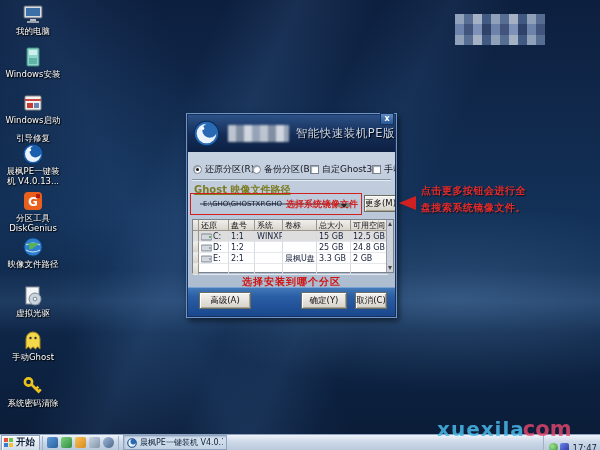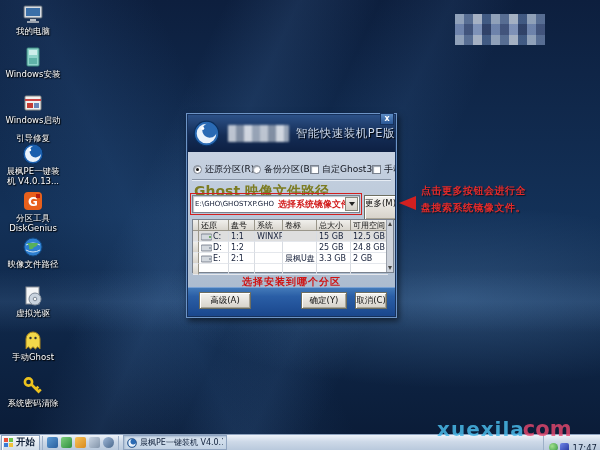--- a/index.html
+++ b/index.html
@@ -51,33 +51,33 @@
   .dlg-body{
     position:absolute; left:1px; top:38px; right:1px; bottom:1px; overflow:hidden;
     background:linear-gradient(180deg,#c7d2e1 0%,#b3c2d4 60%,#a8b8cc 100%);
   }
   
   .opt{ position:absolute; top:11px; height:13px; display:flex; align-items:center; font-size:9px; color:#10131c; white-space:nowrap; }
   .radio{ width:9px; height:9px; border-radius:50%; background:#fff; border:1px solid #7a828e; box-shadow:inset 1px 1px 1px #9aa2ae; margin-right:3px; position:relative; flex:0 0 auto;}
   .radio.on::after{ content:""; position:absolute; left:2px; top:2px; width:3px; height:3px; border-radius:50%; background:#111; }
   .checkbox{ width:9px; height:9px; background:#fff; border:1px solid #7a828e; box-shadow:inset 1px 1px 1px #9aa2ae; margin-right:3px; flex:0 0 auto;}
   .sep{ position:absolute; left:4px; right:4px; top:27px; height:2px; border-top:1px solid #8794a6; border-bottom:1px solid #e6ecf4; }
-  .path-label{ position:absolute; left:6px; top:31px; font-size:14px; font-weight:bold; color:#7c7c22; text-decoration:underline; }
-  .combo-red{ position:absolute; left:2px; top:41px; width:172px; height:22px; border:1px solid #d21f1f; padding:1px; }
+  .path-label{ position:absolute; left:6px; top:31px; font-size:10px; font-weight:bold; color:#7c7c22; text-decoration:underline; }
+  .combo-red{ position:absolute; left:2px; top:41px; width:172px; height:22px; border:1px solid #d21f1f; padding:9px; }
   .combo{ width:100%; height:100%; background:#fff; border:1px solid #7a828e; box-shadow:inset 1px 1px 1px #b9c0ca; display:flex; align-items:center; position:relative; }
   .combo .path{ font-size:7px; color:#101a33; margin-left:2px; white-space:nowrap; letter-spacing:0; }
   .combo .red-note{ font-size:9px; font-weight:bold; color:#d21f1f; margin-left:4px; white-space:nowrap; }
   .combo .drop{ position:absolute; right:1px; top:1px; bottom:1px; width:13px; background:linear-gradient(180deg,#f0efec,#d3cfc7); border:1px solid #8a8a7c; display:flex; align-items:center; justify-content:center; }
   .combo .drop::after{ content:""; width:0; height:0; border-left:3px solid transparent; border-right:3px solid transparent; border-top:4px solid #222; }
   .btn{
     background:linear-gradient(180deg,#f4f3f0,#d6d2c9); border:1px solid #6e6e60;
     box-shadow:inset 1px 1px 0 #fff, inset -1px -1px 0 #a8a496;
     font-size:8.5px; color:#111; text-align:center; font-family:inherit;
   }
-  .more-btn{ position:absolute; left:176px; top:43px; width:33px; height:25px; line-height:15px; }
+  .more-btn{ position:absolute; left:176px; top:43px; width:33px; height:17px; line-height:15px; }
   
   .ptable{ position:absolute; left:4px; top:67px; width:202px; height:54px; background:#fff; border:1px solid #7a828e; box-shadow:inset 1px 1px 1px #b0b7c2; display:flex; flex-direction:column; font-size:8px; }
   .trow{ display:flex; height:11px; flex:0 0 auto; }
   .trow.hdr .cell{ background:linear-gradient(180deg,#f1f0ed,#d9d5cd); border-right:1px solid #9a968a; border-bottom:1px solid #9a968a; color:#111; font-weight:normal; }
   .cell{ overflow:hidden; white-space:nowrap; padding:1px 1px 0 2px; border-right:1px solid #d8dce2; border-bottom:1px solid #e4e7ec; color:#16203a; display:flex; align-items:center; }
   .c-rh{ width:6px; padding:0; background:linear-gradient(180deg,#efeeea,#d8d4cc); border-right:1px solid #9a968a;}
   .c-drive{ width:30px; } .c-pos{ width:26px; } .c-sys{ width:28px; }
   .c-vol{ width:34px; } .c-tot{ width:34px; } .c-free{ width:37px; border-right:none; }
   .trow.sel .cell{ background:#dedede; }
   .drive-ico{ width:11px; height:8px; margin-right:1px; flex:0 0 auto; }

